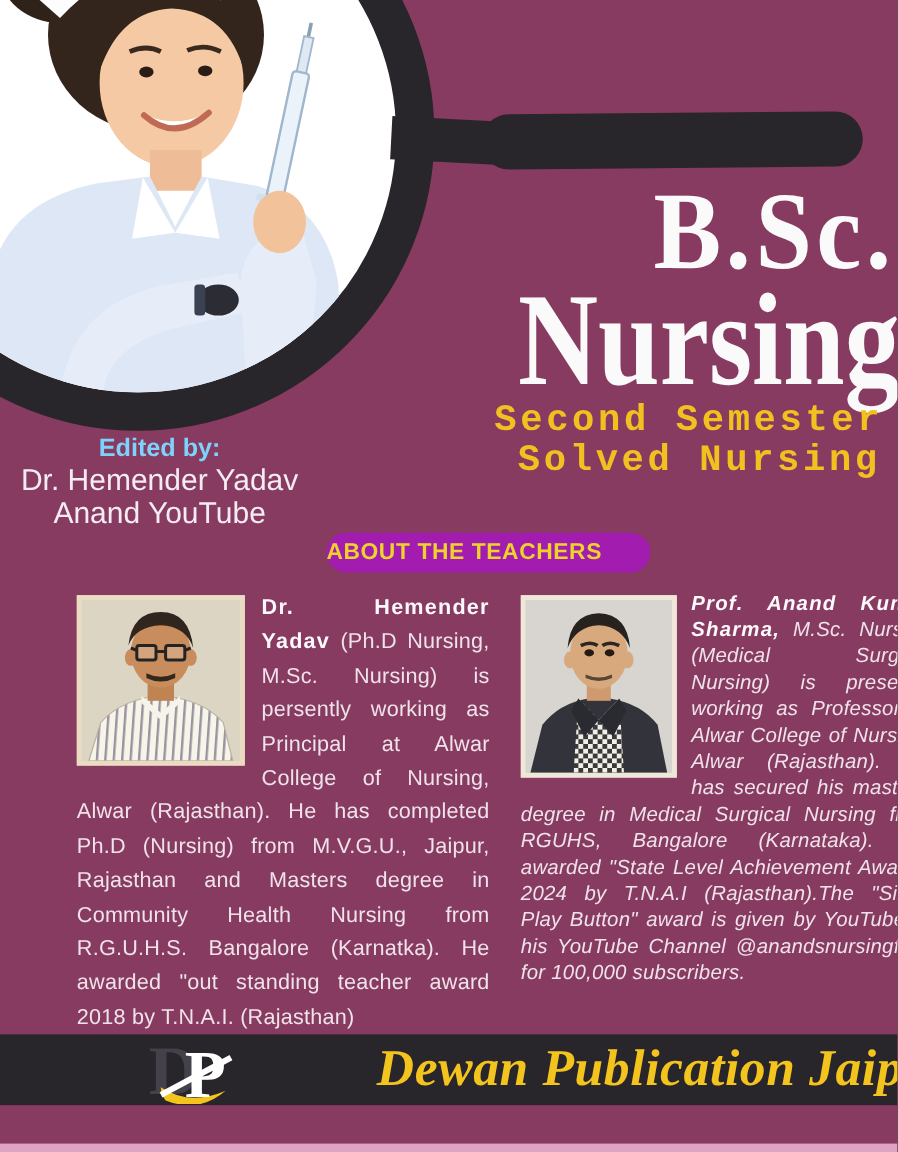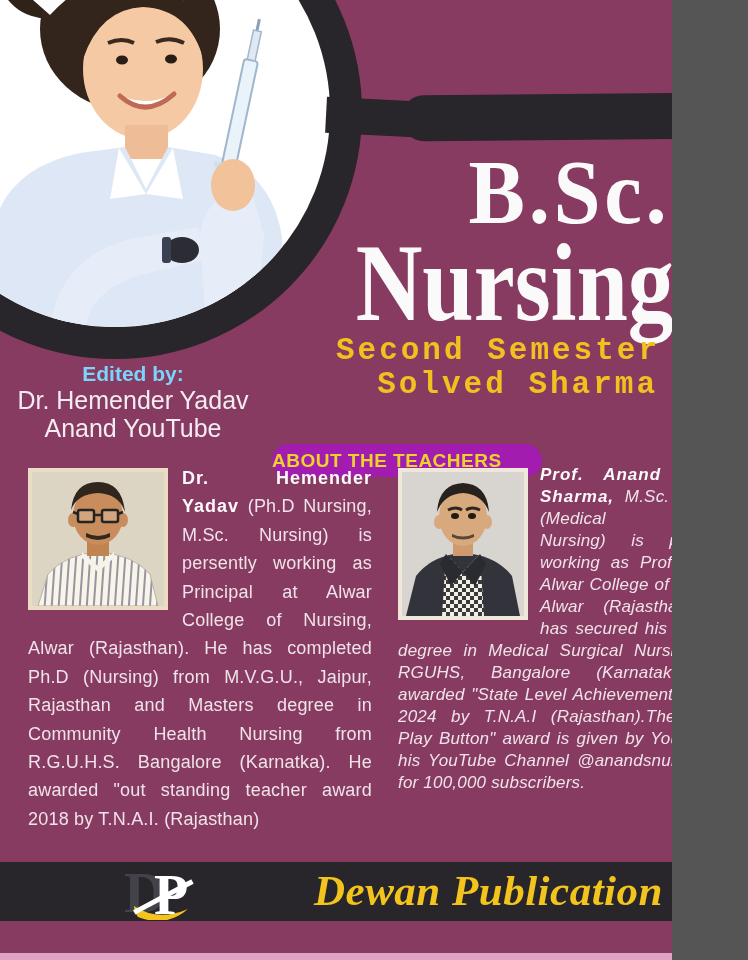--- a/index.html
+++ b/index.html
@@ -1,17 +1,17 @@
 <!DOCTYPE html>
 <html><head>
 <meta charset="utf-8">
 <style>
   html,body{margin:0;padding:0;background:#555;}
   .cover{
-    position:relative;width:672px;height:960px;overflow:hidden;
+    position:relative;width:748px;height:960px;overflow:hidden;
     background:#883b60;font-family:"Liberation Sans",sans-serif;
   }
   
   .lens{
     position:absolute;left:-132px;top:-135px;width:494px;height:494px;
     box-sizing:border-box;border:32px solid #28252b;border-radius:50%;
     background:#ffffff;overflow:hidden;
   }
   .lens svg{position:absolute;left:0;top:0;}
   .cap-overlay{position:absolute;left:-28px;top:-42px;width:200px;height:150px;
@@ -33,21 +33,21 @@
   .subtitle .l2{padding-right:2px;}
   
   .edited{position:absolute;left:0;top:362px;width:266px;text-align:center;}
   .edited .lbl{font-size:21px;font-weight:bold;color:#7dd3fc;line-height:24px;}
   .edited .nm{font-size:25px;color:#f4ecf2;line-height:28px;}
   
   .about-pill{position:absolute;left:272px;top:444px;width:270px;height:33px;
     background:#a21caf;border-radius:17px;display:flex;align-items:center;justify-content:flex-start;}
   .about-pill span{color:#ecd22b;font-weight:bold;font-size:19px;letter-spacing:.5px;}
   
-  .bio{position:absolute;top:464px;color:#efe3ea;}
+  .bio{position:absolute;top:492px;color:#efe3ea;margin-left:36px;}
   .bio.left{left:28px;width:344px;}
   .bio.right{left:398px;width:342px;font-style:italic;}
   .photo{float:left;box-sizing:border-box;background:#ddd5c4;}
   .photo.pl{width:140px;height:142px;border:4px solid #e9dcc2;margin:4px 14px 22px 0;}
   .photo.pr{width:130px;height:152px;border:4px solid #efe7da;margin:4px 12px 20px 0;}
   .bio p{margin:0;text-align:justify;}
   .bio.left p{font-size:18px;line-height:28.4px;letter-spacing:.2px;}
   .bio.right p{font-size:17px;line-height:22px;letter-spacing:.2px;}
   .bio b{color:#fdf9fc;letter-spacing:1px;}
   
@@ -96,21 +96,21 @@
       
     </div>
   </div>
   <div class="mag-stub"></div>
   <div class="mag-handle"></div>
 
   <div class="title1">B.Sc.</div>
   <div class="title2">Nursing</div>
   <div class="subtitle">
     <div class="l1">Second Semester</div>
-    <div class="l2">Solved Sharma</div>
+    <div class="l2">Solved Nursing</div>
   </div>
 
   <div class="edited">
     <div class="lbl">Edited by:</div>
     <div class="nm">Dr. Hemender Yadav</div>
     <div class="nm">Anand YouTube</div>
   </div>
 
   <div class="about-pill">
     <span>ABOUT THE TEACHERS</span>

